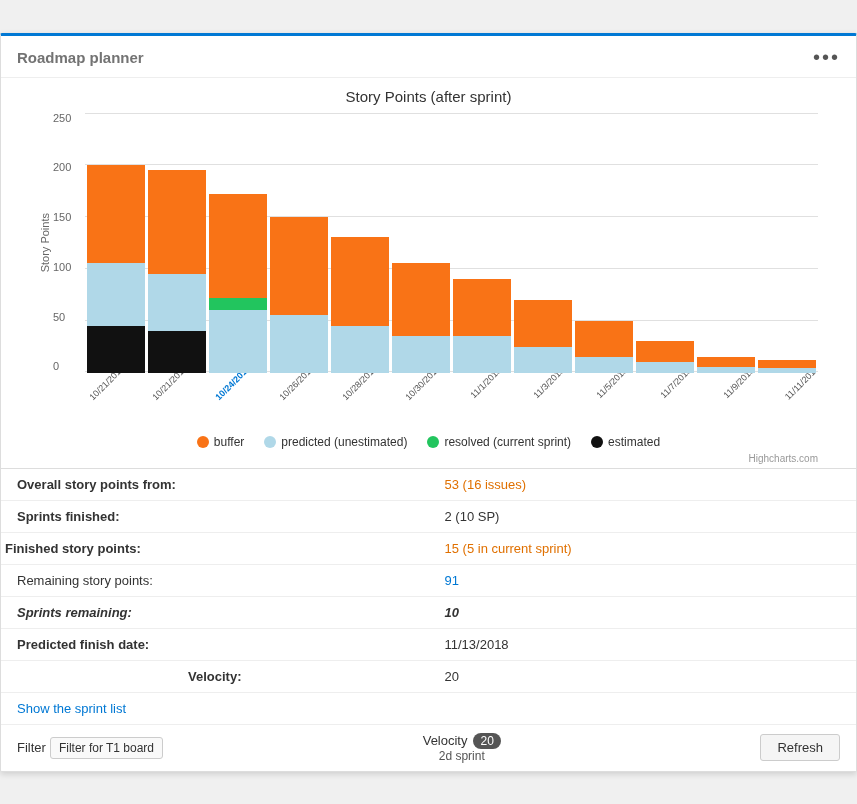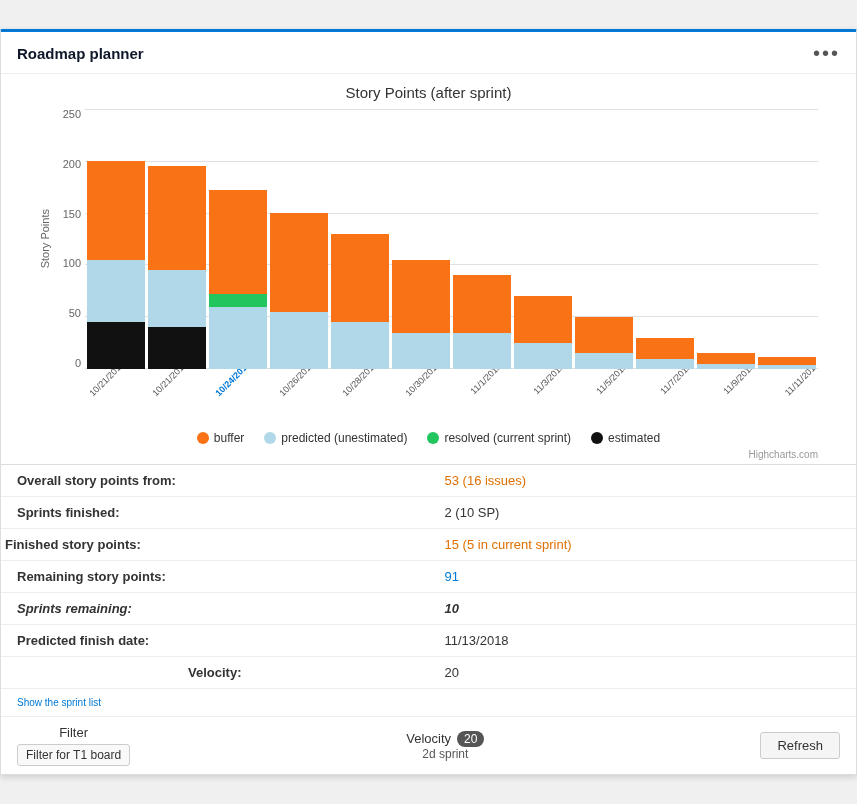--- a/index.html
+++ b/index.html
@@ -1,38 +1,38 @@
 <!DOCTYPE html>
 <html><head>
   <meta charset="utf-8">
   <style>
     * { box-sizing: border-box; margin: 0; padding: 0; }
     body { font-family: Arial, sans-serif; font-size: 13px; background: #f0f0f0; display: flex; justify-content: center; align-items: center; min-height: 100vh; }
     .widget { width: 857px; background: #fff; border: 1px solid #ddd; border-top: 3px solid #0078d4; border-radius: 2px; box-shadow: 0 2px 6px rgba(0,0,0,0.15); }
     .widget-header { display: flex; justify-content: space-between; align-items: center; padding: 10px 16px 8px; border-bottom: 1px solid #eee; }
-    .widget-title { font-size: 15px; font-weight: 600; color: #0f172a; }
+    .widget-title { font-size: 15px; font-weight: 600; color: #737373; }
     .widget-menu { color: #555; font-size: 20px; cursor: pointer; letter-spacing: 2px; }
     .chart-area { padding: 10px 30px 0; }
     .chart-title { text-align: center; font-size: 15px; font-weight: 500; color: #333; margin-bottom: 8px; }
-    .y-label { font-size: 11px; color: #666; text-align: right; line-height: 1; }
+    .y-label { font-size: 11px; color: #666; line-height: 1; }
     .legend { display: flex; justify-content: center; gap: 20px; padding: 8px 0 4px; flex-wrap: wrap; }
     .legend-item { display: flex; align-items: center; gap: 5px; font-size: 12px; color: #333; }
     .legend-dot { width: 12px; height: 12px; border-radius: 50%; display: inline-block; }
     .legend-dot.buffer { background: #f97316; }
     .legend-dot.predicted { background: #b0d8e8; }
     .legend-dot.resolved { background: #22c55e; }
     .legend-dot.estimated { background: #111; }
     .highcharts-credit { text-align: right; font-size: 10px; color: #999; padding-right: 8px; padding-bottom: 4px; }
     .stats-table { width: 100%; border-collapse: collapse; border-top: 1px solid #ddd; }
     .stats-table tr { border-bottom: 1px solid #eee; }
     .stats-table td { padding: 8px 16px; font-size: 13px; color: #333; }
     .stats-table td:first-child { font-weight: bold; width: 50%; }
-    .sprint-link { color: #0078d4; font-size: 10px; padding: 8px 16px; display: inline-block; cursor: pointer; text-decoration: none; }
+    .sprint-link { color: #0078d4; font-size: 13px; padding: 8px 16px; display: inline-block; cursor: pointer; text-decoration: none; }
     .footer { display: flex; align-items: center; justify-content: space-between; padding: 8px 16px; border-top: 1px solid #eee; }
-    .footer-left { display: flex; align-items: center; gap: 4px; flex-direction: column; }
+    .footer-left { display: flex; align-items: center; gap: 4px; }
     .filter-label { font-size: 13px; color: #333; }
     .filter-box { border: 1px solid #ccc; border-radius: 3px; padding: 3px 8px; font-size: 12px; color: #333; background: #f9f9f9; }
     .footer-center { display: flex; flex-direction: column; align-items: center; }
     .velocity-row { display: flex; align-items: center; gap: 6px; font-size: 13px; color: #333; }
     .velocity-badge { background: #555; color: #fff; border-radius: 10px; padding: 1px 7px; font-size: 12px; }
     .sprint-text { font-size: 12px; color: #555; }
     .refresh-btn { border: 1px solid #ccc; background: #f5f5f5; color: #333; padding: 5px 16px; border-radius: 3px; cursor: pointer; font-size: 13px; }
     .y-title-text { writing-mode: vertical-rl; transform: rotate(180deg); font-size: 11px; color: #666; }
   </style>
 </head>
@@ -177,21 +177,21 @@
         </tr>
         <tr>
           <td style="font-weight: bold; width: 50%; padding: 8px 16px;">Sprints finished:</td>
           <td style="padding: 8px 16px;">2 (10 SP)</td>
         </tr>
         <tr>
           <td style="font-weight: bold; width: 50%; padding: 8px 4px;">Finished story points:</td>
           <td style="padding: 8px 16px; color: rgb(224, 112, 0);">15 (5 in current sprint)</td>
         </tr>
         <tr>
-          <td style="font-weight: bold; width: 50%; padding: 8px 16px;">Remaining story points:</td>
+          <td style="font-weight: normal; width: 50%; padding: 8px 16px;">Remaining story points:</td>
           <td style="padding: 8px 16px; color: rgb(0, 120, 212);">91</td>
         </tr>
         <tr>
           <td style="font-weight: bold; font-style: italic; width: 50%; padding: 8px 16px; margin-top: 21px;">Sprints remaining:</td>
           <td style="padding: 8px 16px; font-weight: bold; font-style: italic;">10</td>
         </tr>
         <tr>
           <td style="font-weight: bold; width: 50%; padding: 8px 16px;">Predicted finish date:</td>
           <td style="padding: 8px 16px;">11/13/2018</td>
         </tr>

